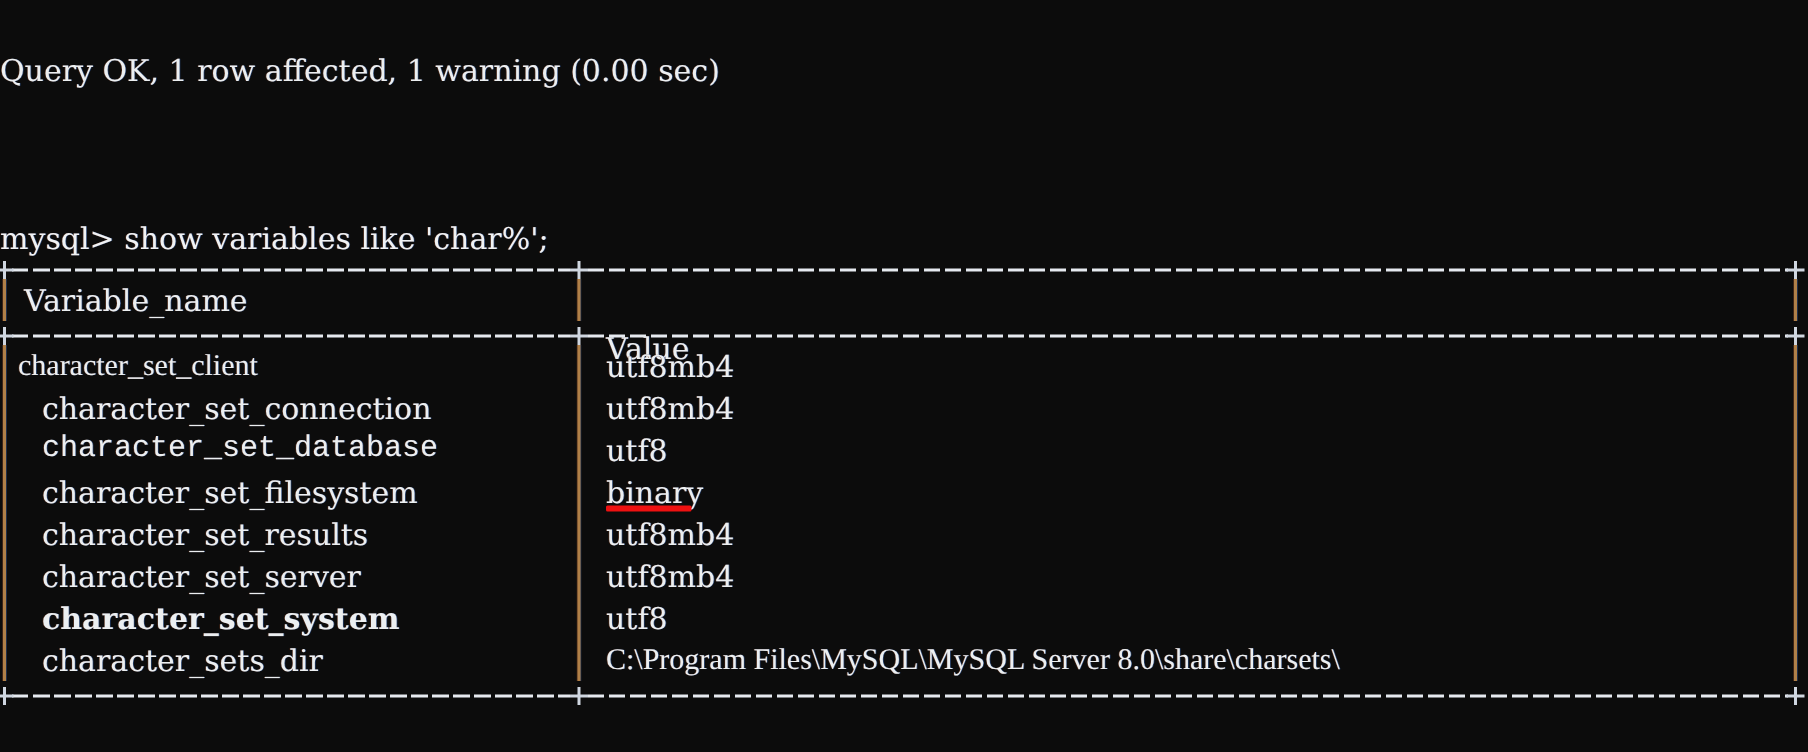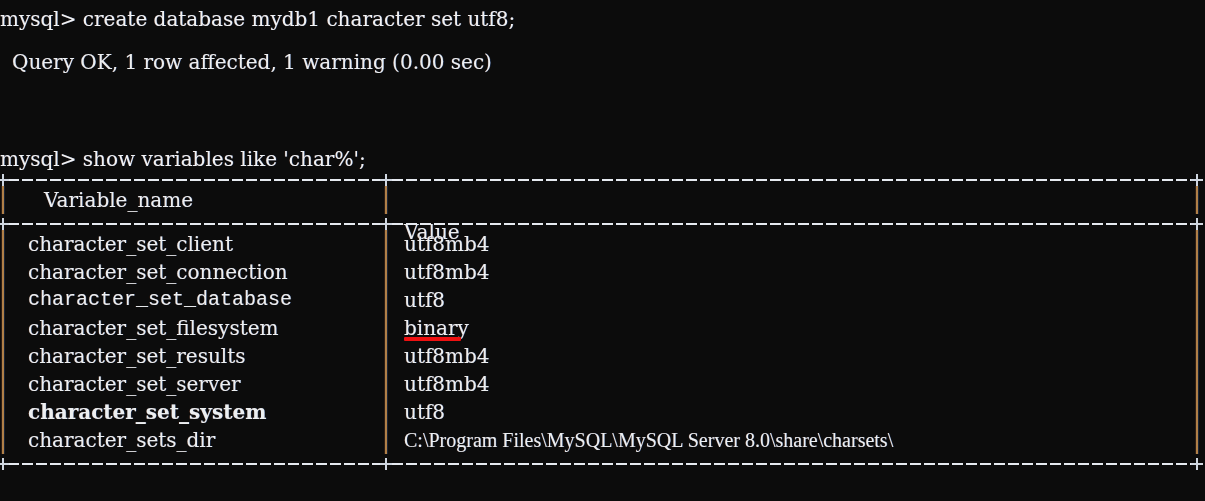--- a/index.html
+++ b/index.html
@@ -96,53 +96,52 @@
     font-size: 15px;
     color: #8e9297;
     letter-spacing: 0.5px;
   }
 </style>
 </head>
 <body>
 
 <div id="terminal">
 
-  <div class="line cmd" style="top:5px;">mysql&gt; create database mydb1 character set utf8;</div>
-  <div class="line" style="top:48px;padding-left:12px;">Query OK, 1 row affected, 1 warning (0.00 sec)</div>
+  <div class="line" style="top:33px;">Query OK, 1 row affected, 1 warning (0.00 sec)</div>
   <div class="line cmd" style="top:145px;">mysql&gt; show variables like 'char%';</div>
 
   <div id="table">
 
     <div class="rule" style="top:0px;">
       <span class="dash" style="left:8px;width:372px;"></span>
       <span class="dash" style="left:392px;width:800px;"></span>
       <span class="plus" style="left:2px;"></span>
       <span class="plus" style="left:385px;"></span>
       <span class="plus" style="left:1196px;"></span>
     </div>
 
     <div class="vbar" style="left:2px;top:16px;height:28px;"></div>
     <div class="vbar" style="left:385px;top:16px;height:28px;"></div>
     <div class="vbar" style="left:1196px;top:16px;height:28px;"></div>
-    <div class="cell" style="left:44px;top:16px;">Variable_name</div>
+    <div class="cell" style="left:16px;top:16px;">Variable_name</div>
     <div class="cell" style="left:404px;top:16px;margin-top:32px;">Value</div>
 
     <div class="rule" style="top:44px;">
       <span class="dash" style="left:8px;width:372px;"></span>
       <span class="dash" style="left:392px;width:800px;"></span>
       <span class="plus" style="left:2px;"></span>
       <span class="plus" style="left:385px;"></span>
       <span class="plus" style="left:1196px;"></span>
     </div>
 
     <div class="vbar" style="left:2px;top:60px;height:224px;"></div>
     <div class="vbar" style="left:385px;top:60px;height:224px;"></div>
     <div class="vbar" style="left:1196px;top:60px;height:224px;"></div>
 
-    <div class="cell" style="left:28px;top:60px;">character_set_client</div>
+    <div class="cell" style="left:12px;top:60px;font-family:Liberation Serif, serif;">character_set_client</div>
     <div class="cell" style="left:404px;top:60px;">utf8mb4</div>
 
     <div class="cell" style="left:28px;top:88px;">character_set_connection</div>
     <div class="cell" style="left:404px;top:88px;">utf8mb4</div>
 
     <div class="cell" style="left:28px;top:116px;font-family:Liberation Mono, monospace;">character_set_database</div>
     <div class="cell" style="left:404px;top:116px;">utf8</div>
 
     <div class="cell" style="left:28px;top:144px;">character_set_filesystem</div>
     <div class="cell" style="left:404px;top:144px;text-align:center;">binary</div>

